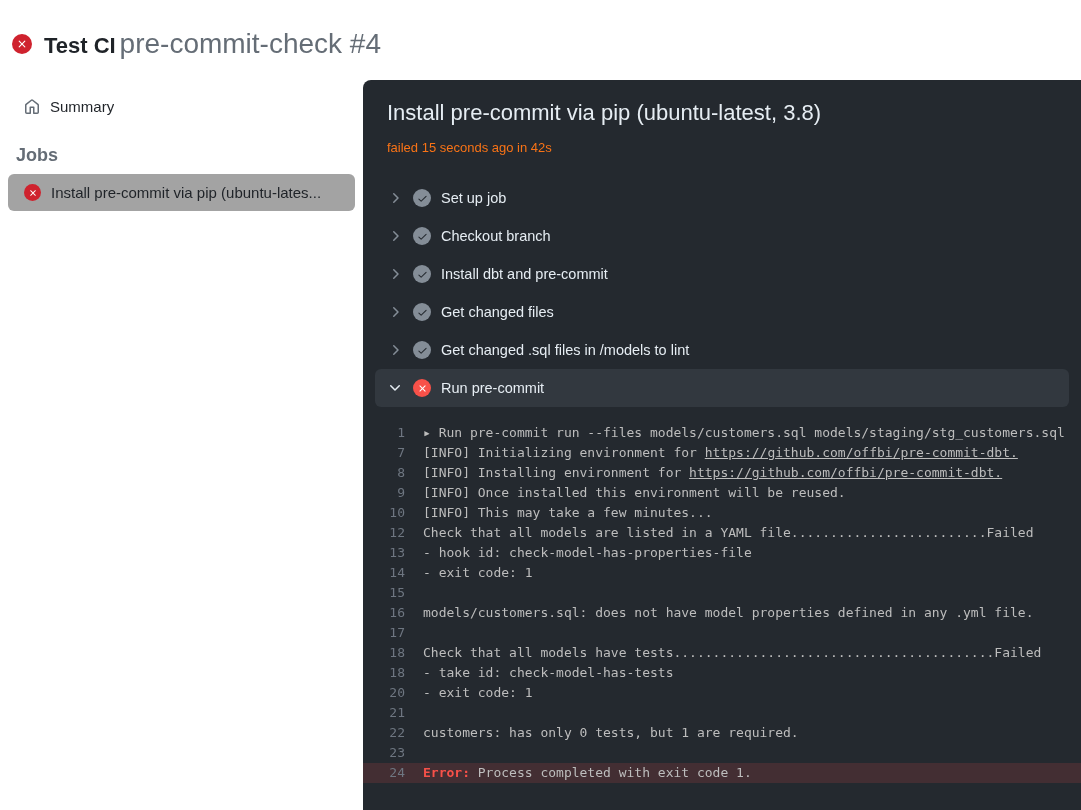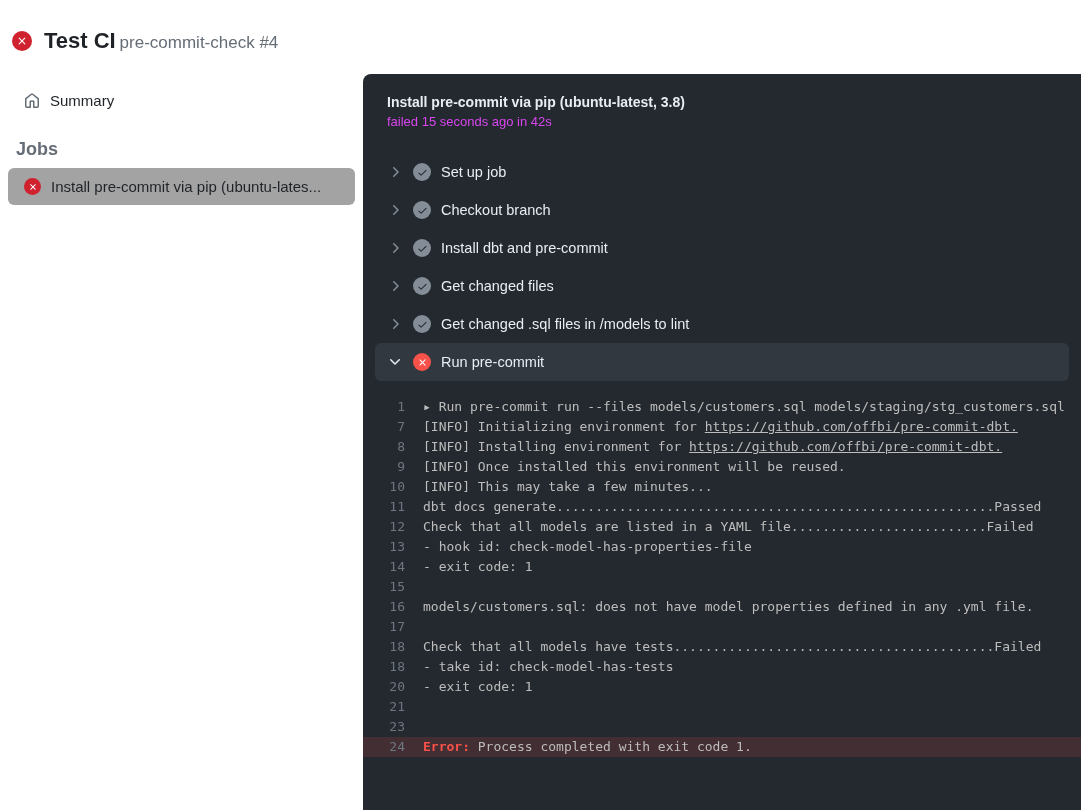--- a/index.html
+++ b/index.html
@@ -38,21 +38,21 @@
     .status-icon-failed svg {
       width: 12px;
       height: 12px;
       fill: white;
     }
     .header-title {
       font-size: 22px;
       font-weight: 600;
     }
     .header-subtitle {
-      font-size: 17px;
+      font-size: 28px;
       font-weight: 400;
       color: #656d76;
     }
     .main {
       display: flex;
       flex: 1;
       overflow: hidden;
     }
     .sidebar {
       width: 363px;
@@ -89,27 +89,27 @@
       border-radius: 8px 0 0 0;
       color: #e6edf3;
       overflow: hidden;
       display: flex;
       flex-direction: column;
     }
     .content-header {
       padding: 20px 24px 16px 24px;
     }
     .content-title {
-      font-size: 14px;
-      font-weight: 700;
-      margin-bottom: 4px;
+      font-size: 22px;
+      font-weight: 400;
+      margin-bottom: 14px;
     }
     .content-subtitle {
       font-size: 13px;
-      color: #d946ef;
+      color: #f97316;
     }
     .steps {
       padding: 8px 0;
     }
     .step-row {
       display: flex;
       align-items: center;
       padding: 10px 24px;
       gap: 10px;
       cursor: pointer;
@@ -349,24 +349,20 @@
           </div>
           <div class="log-line">
             <span class="log-lineno">9</span>
             <span class="log-text">[INFO] Once installed this environment will be reused.</span>
           </div>
           <div class="log-line">
             <span class="log-lineno">10</span>
             <span class="log-text">[INFO] This may take a few minutes...</span>
           </div>
           <div class="log-line">
-            <span class="log-lineno">11</span>
-            <span class="log-text">dbt docs generate........................................................Passed</span>
-          </div>
-          <div class="log-line">
             <span class="log-lineno">12</span>
             <span class="log-text">Check that all models are listed in a YAML file.........................Failed</span>
           </div>
           <div class="log-line">
             <span class="log-lineno">13</span>
             <span class="log-text">- hook id: check-model-has-properties-file</span>
           </div>
           <div class="log-line">
             <span class="log-lineno">14</span>
             <span class="log-text">- exit code: 1</span>
@@ -391,20 +387,24 @@
             <span class="log-lineno">18</span>
             <span class="log-text">- take id: check-model-has-tests</span>
           </div>
           <div class="log-line">
             <span class="log-lineno">20</span>
             <span class="log-text">- exit code: 1</span>
           </div>
           <div class="log-line">
             <span class="log-lineno">21</span>
             <span class="log-text"></span>
+          </div>
+          <div class="log-line">
+            <span class="log-lineno">22</span>
+            <span class="log-text">customers: has only 0 tests, but 1 are required.</span>
           </div>
           <div class="log-line">
             <span class="log-lineno">23</span>
             <span class="log-text"></span>
           </div>
           <div class="log-line error-line">
             <span class="log-lineno">24</span>
             <span class="log-text"><span class="log-error-label">Error:</span> Process completed with exit code 1.</span>
           </div>
         </div>

